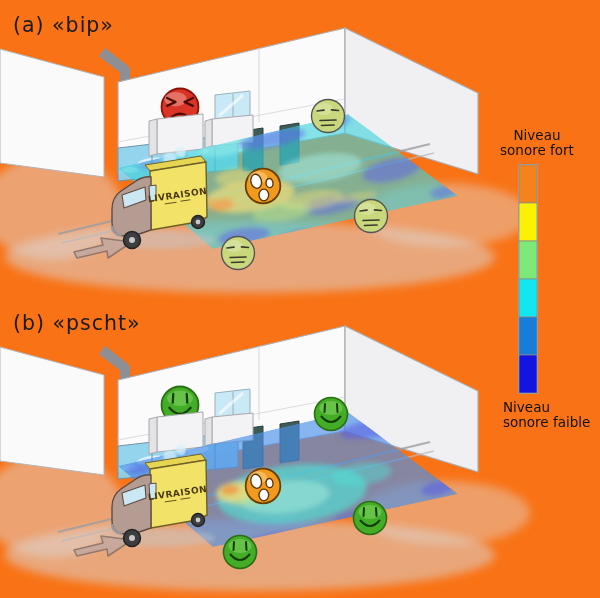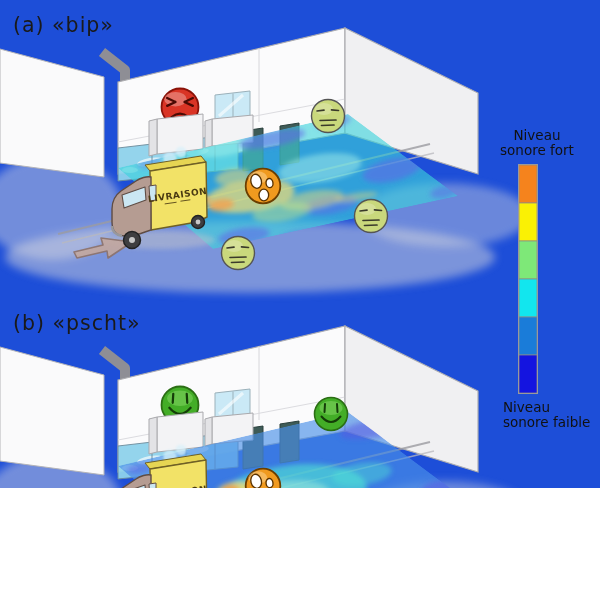--- a/index.html
+++ b/index.html
@@ -1,16 +1,16 @@
 <!DOCTYPE html>
 <html><head>
 <meta charset="utf-8">
 <style>
   html,body{margin:0;padding:0;background:#ffffff;}
-  #stage{position:relative;width:600px;height:488px;background:#1d4ed8;overflow:hidden;
+  #stage{position:relative;width:600px;height:598px;background:#f97316;overflow:hidden;
          font-family:"DejaVu Sans", sans-serif;}
   svg text{font-family:"DejaVu Sans", sans-serif;}
   .title-text{font-size:20.5px;fill:#1a1a1a;letter-spacing:1px;}
   .legend-text{font-size:13.5px;fill:#111;}
   .truck-text{font-size:9px;fill:#4a3a12;letter-spacing:.5px;font-weight:bold;}
 </style>
 </head>
 <body>
 
 <div id="stage">

